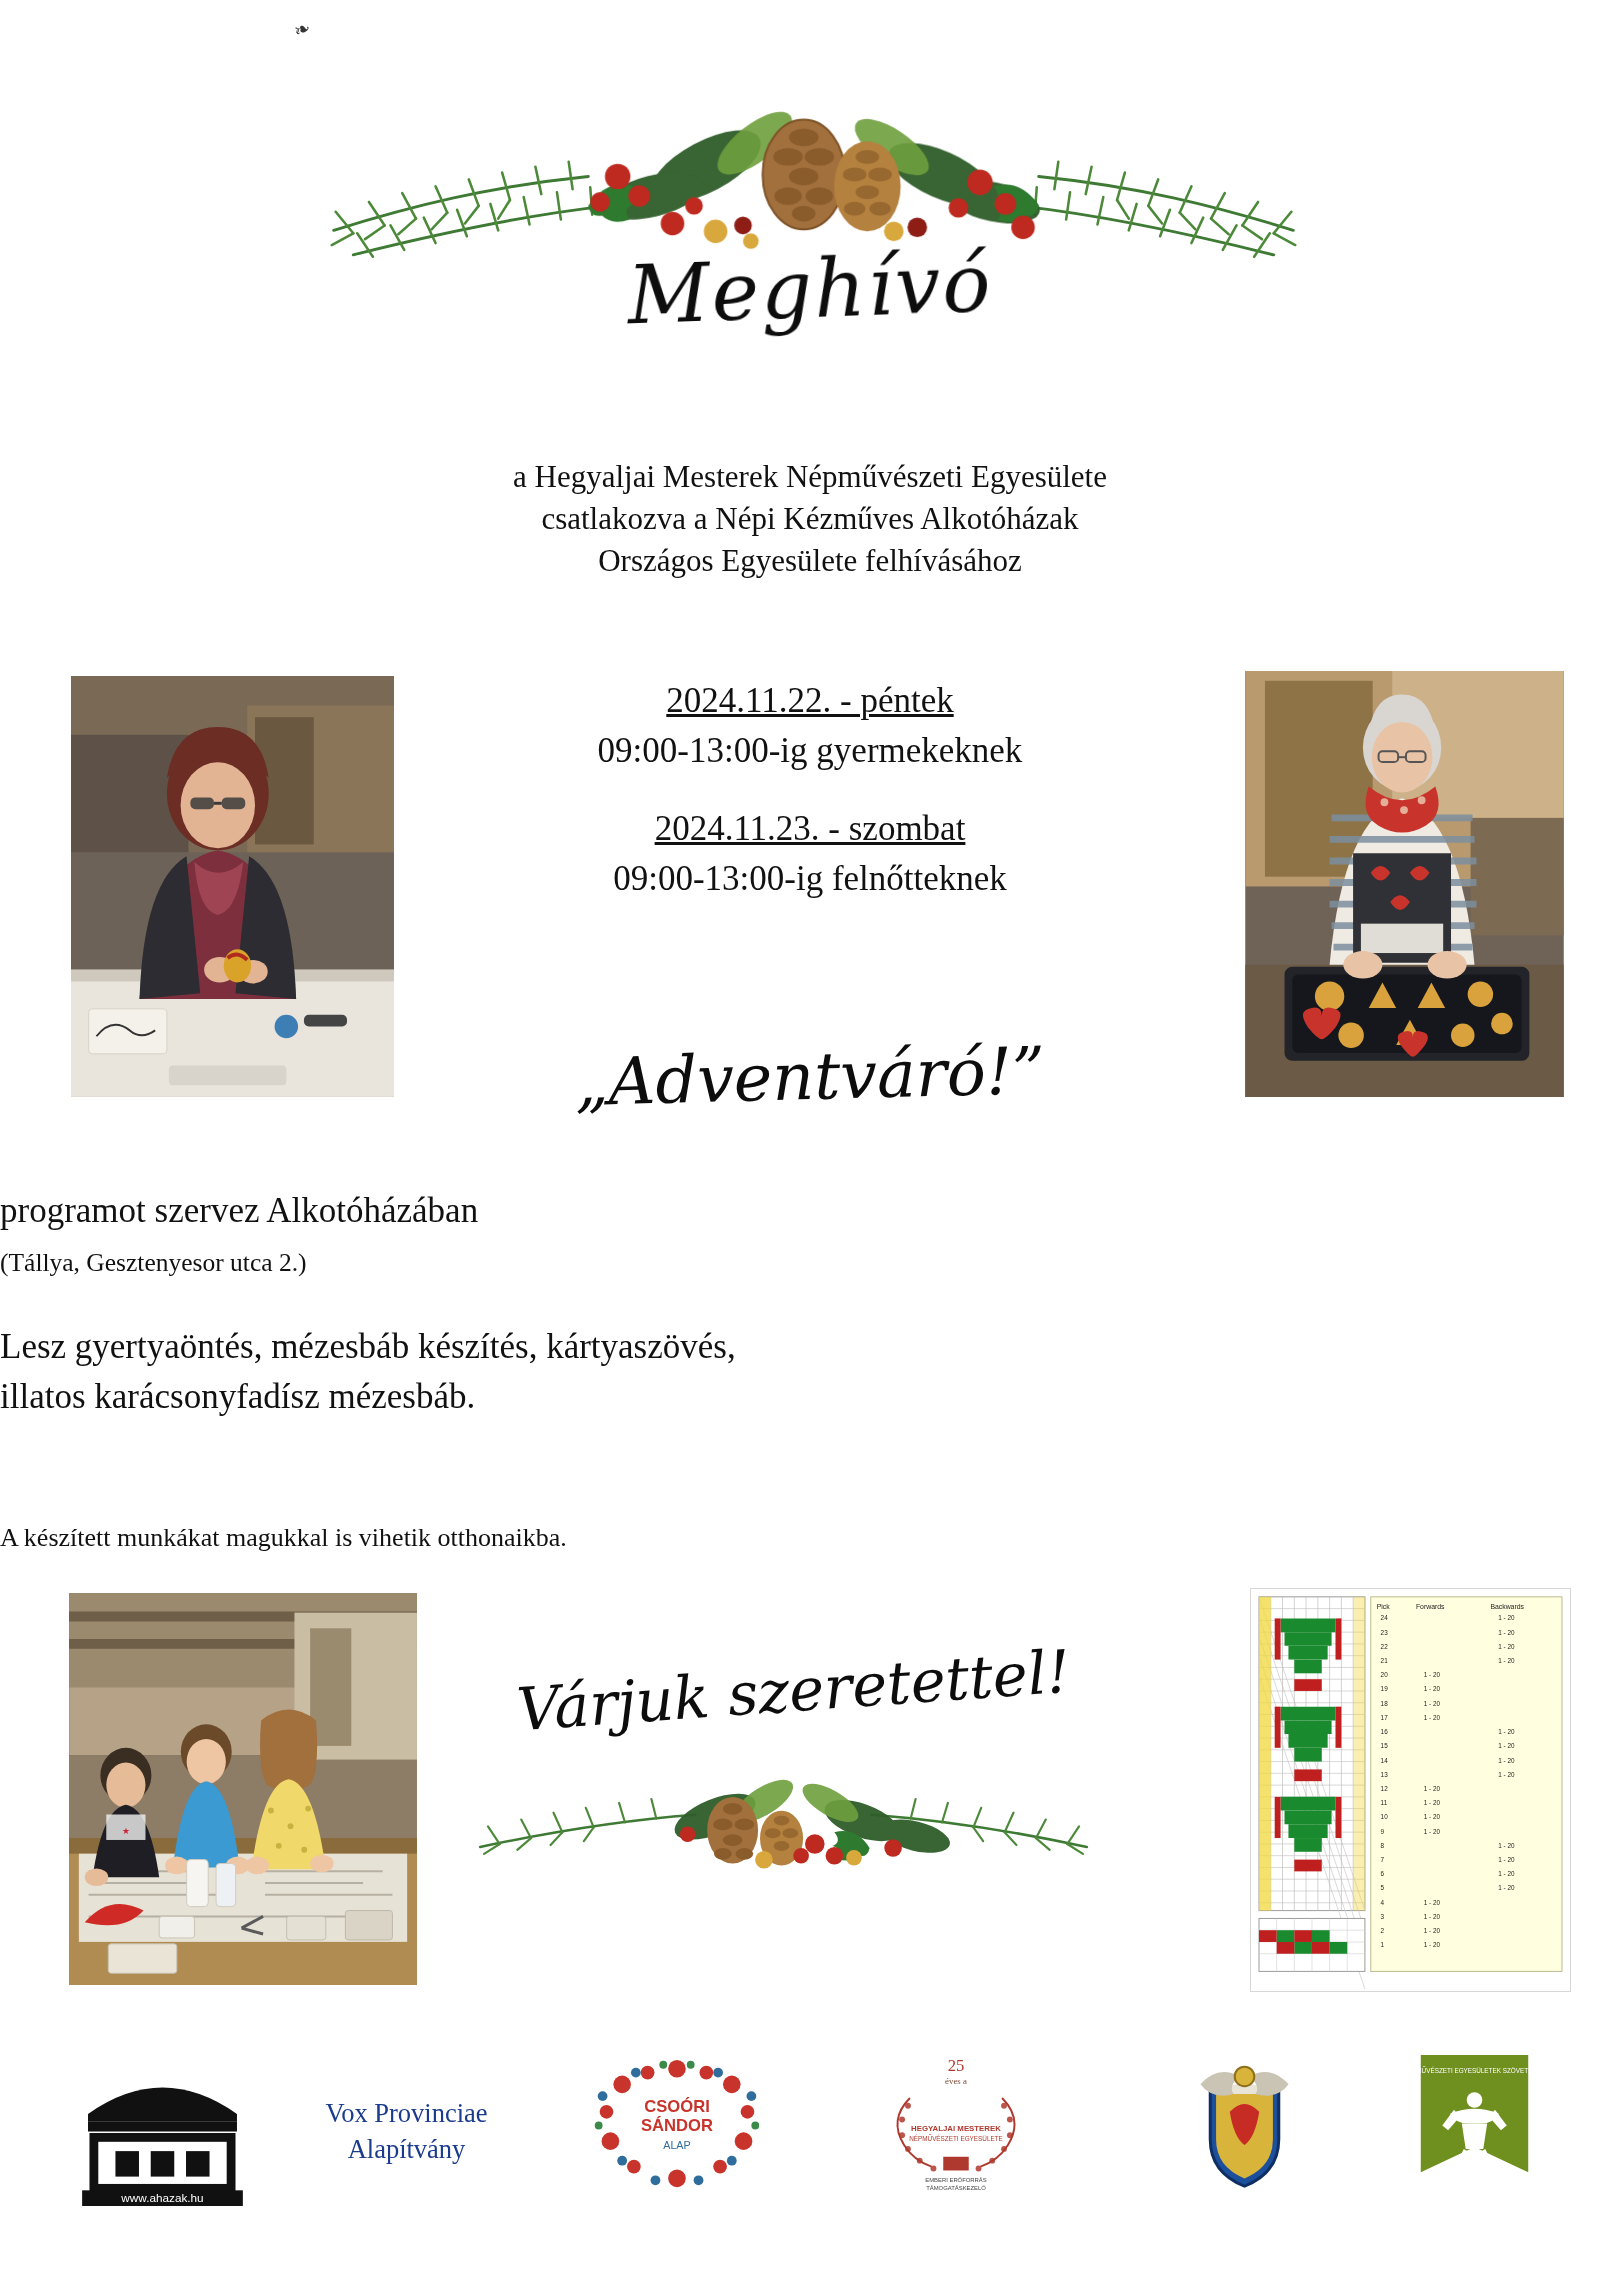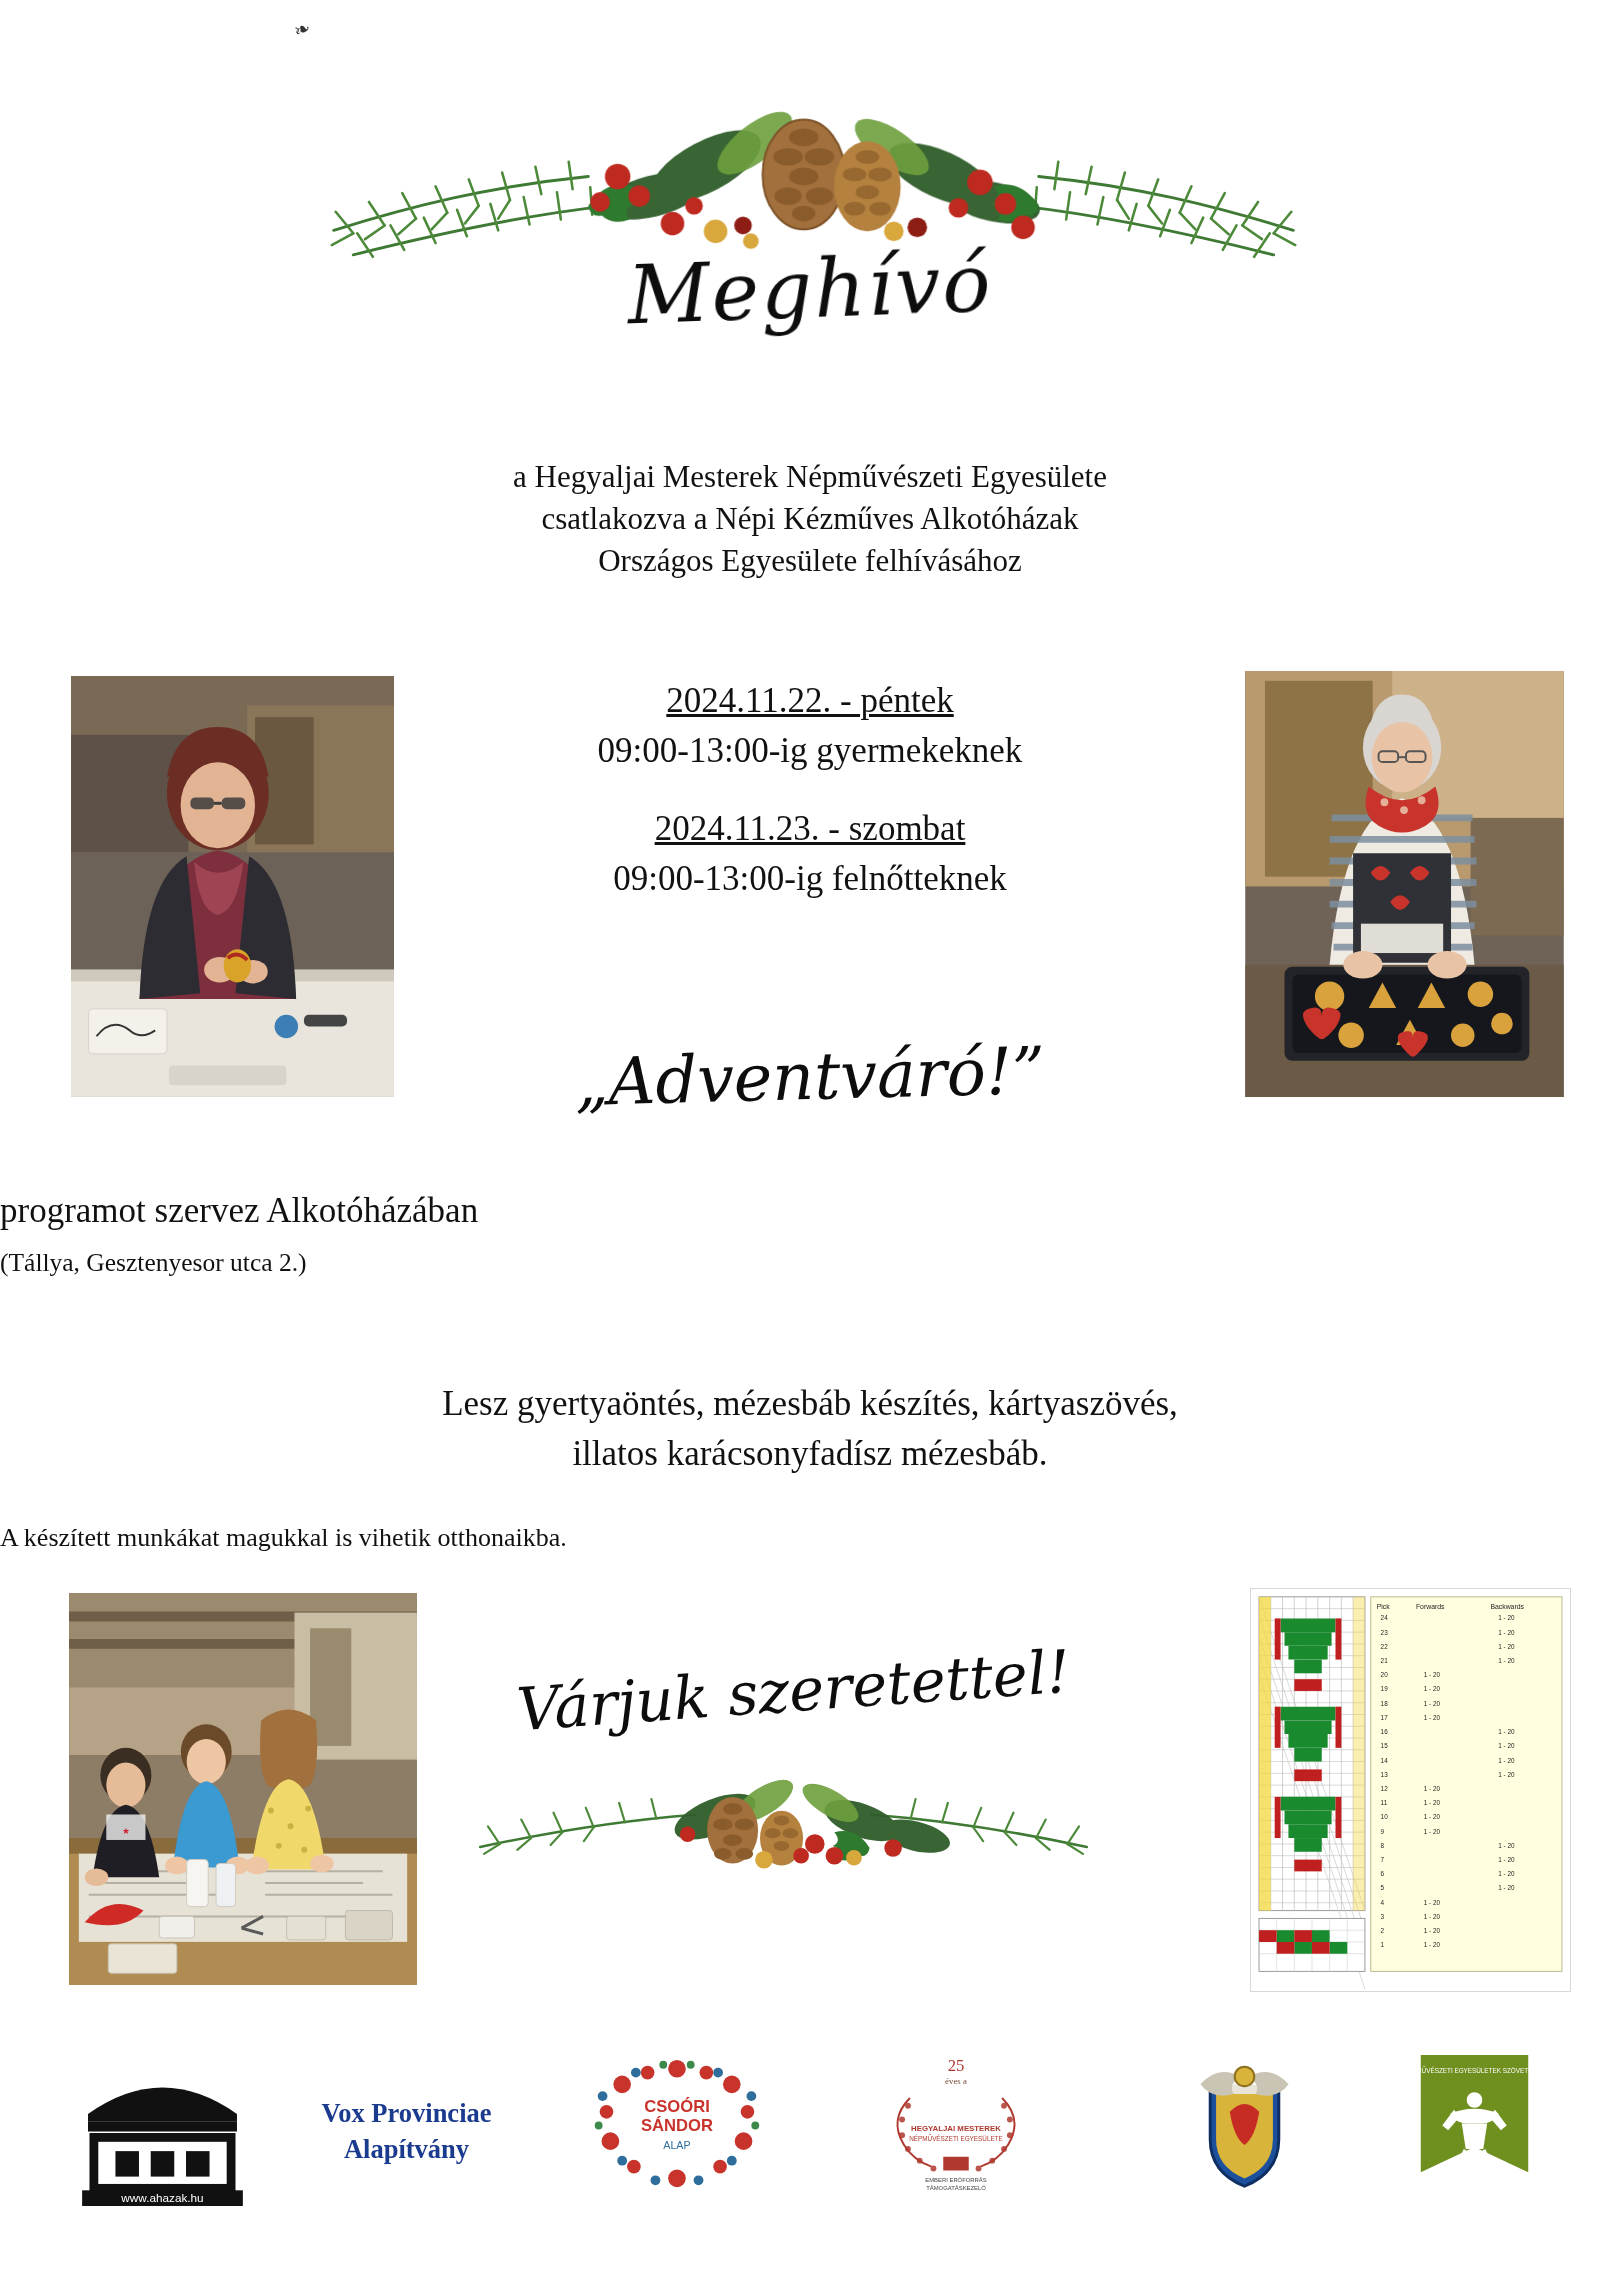--- a/index.html
+++ b/index.html
@@ -96,22 +96,21 @@
   .program .small {
     display: block;
     font-size: 25.5px;
     margin-top: 12px;
   }
 
   .activities {
     position: absolute;
     left: 0;
     right: 0;
-    top: 1379px;
-    text-align: center;
+    top: 1322px;
     font-size: 35px;
     line-height: 1.42;
   }
 
   .takehome {
     position: absolute;
     left: 0;
     right: 0;
     top: 1523px;
     font-size: 26px;
@@ -182,21 +181,21 @@
     top: 2039px;
     height: 196px;
   }
   .logo {
     position: absolute;
     text-align: center;
   }
   .logo-ahazak { left: 76px;  top: 19.6px; width: 172px; }
   .logo-vox    { left: 294px; top: 57px; width: 225px;
                  font-family: "Liberation Serif", serif;
-                 font-size: 26.5px; color: #1b3b8f; line-height: 1.35; font-weight: bold; }
+                 font-size: 26.5px; color: #1b3b8f; line-height: 1.35; }
   .logo-csoori { left: 583px; top: 11.8px; width: 186px; }
   .logo-hegyaljai { left: 853px; top: 7.8px; width: 206px; }
   .logo-cimer  { left: 1171px; top: 11.8px; width: 147px; }
   .logo-nesz   { left: 1411px; top: 9.8px; width: 127px; }
 
   .tiny-mark {
     position: absolute;
     left: 294px;
     top: 17.6px;
     font-size: 19.6px;

